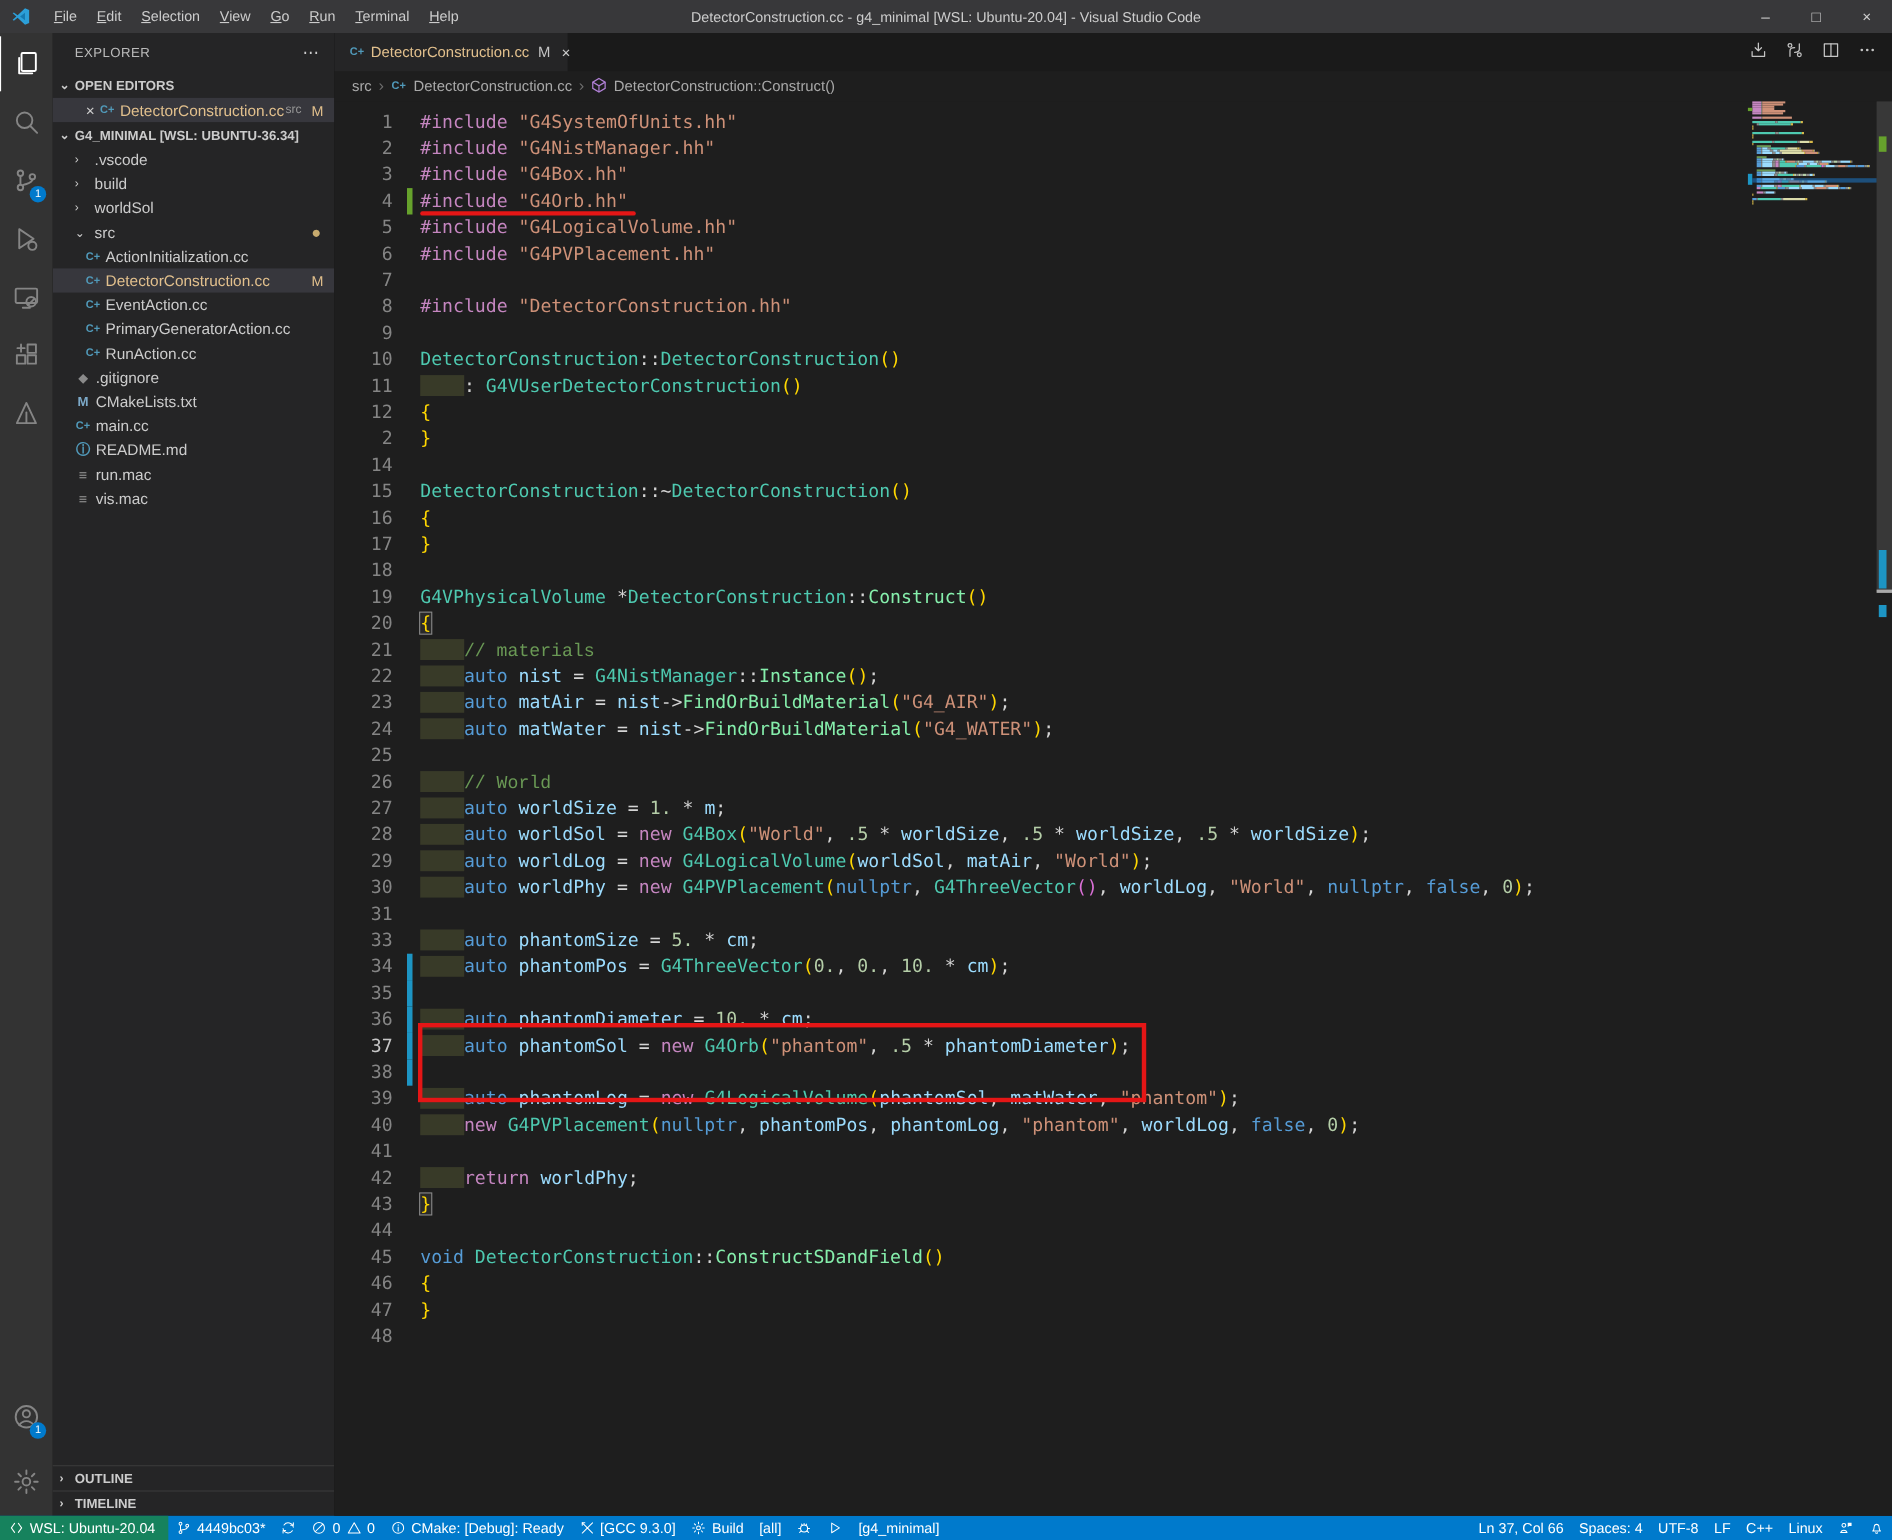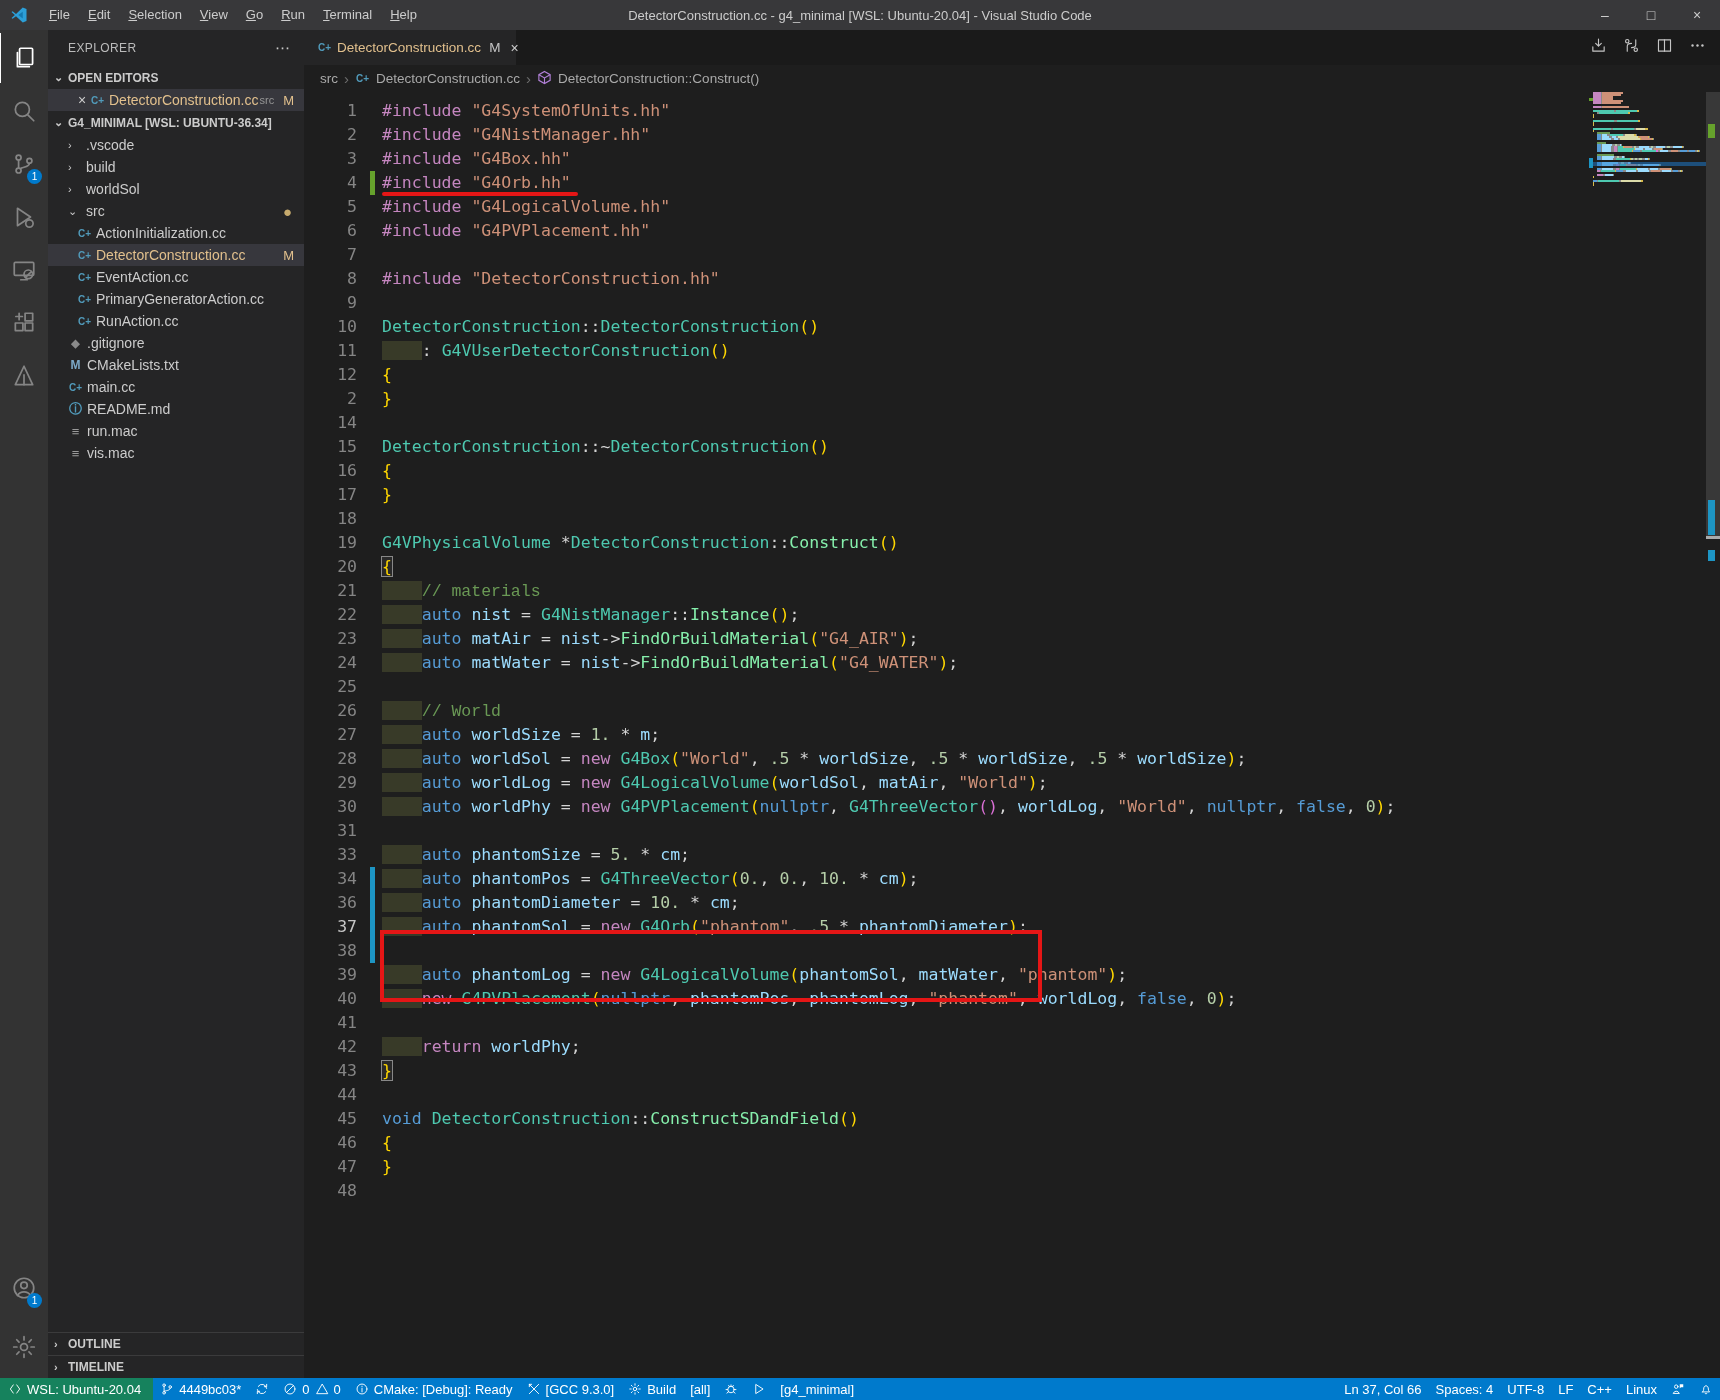--- a/index.html
+++ b/index.html
@@ -341,20 +341,21 @@
             <div class="cl"><span class="ln">24</span><span class="chg"></span><span class="ct"><span class="tok-ws">    </span><span class="tok-b">auto</span><span class="tok-p"> </span><span class="tok-v">matWater</span><span class="tok-p"> = </span><span class="tok-v">nist</span><span class="tok-p">-&gt;</span><span class="tok-f">FindOrBuildMaterial</span><span class="tok-y">(</span><span class="tok-s">"G4_WATER"</span><span class="tok-y">)</span><span class="tok-p">;</span></span></div>
             <div class="cl"><span class="ln">25</span><span class="chg"></span><span class="ct"></span></div>
             <div class="cl"><span class="ln">26</span><span class="chg"></span><span class="ct"><span class="tok-ws">    </span><span class="tok-c">// World</span></span></div>
             <div class="cl"><span class="ln">27</span><span class="chg"></span><span class="ct"><span class="tok-ws">    </span><span class="tok-b">auto</span><span class="tok-p"> </span><span class="tok-v">worldSize</span><span class="tok-p"> = </span><span class="tok-n">1.</span><span class="tok-p"> * </span><span class="tok-v">m</span><span class="tok-p">;</span></span></div>
             <div class="cl"><span class="ln">28</span><span class="chg"></span><span class="ct"><span class="tok-ws">    </span><span class="tok-b">auto</span><span class="tok-p"> </span><span class="tok-v">worldSol</span><span class="tok-p"> = </span><span class="tok-k">new</span><span class="tok-p"> </span><span class="tok-t">G4Box</span><span class="tok-y">(</span><span class="tok-s">"World"</span><span class="tok-p">, </span><span class="tok-n">.5</span><span class="tok-p"> * </span><span class="tok-v">worldSize</span><span class="tok-p">, </span><span class="tok-n">.5</span><span class="tok-p"> * </span><span class="tok-v">worldSize</span><span class="tok-p">, </span><span class="tok-n">.5</span><span class="tok-p"> * </span><span class="tok-v">worldSize</span><span class="tok-y">)</span><span class="tok-p">;</span></span></div>
             <div class="cl"><span class="ln">29</span><span class="chg"></span><span class="ct"><span class="tok-ws">    </span><span class="tok-b">auto</span><span class="tok-p"> </span><span class="tok-v">worldLog</span><span class="tok-p"> = </span><span class="tok-k">new</span><span class="tok-p"> </span><span class="tok-t">G4LogicalVolume</span><span class="tok-y">(</span><span class="tok-v">worldSol</span><span class="tok-p">, </span><span class="tok-v">matAir</span><span class="tok-p">, </span><span class="tok-s">"World"</span><span class="tok-y">)</span><span class="tok-p">;</span></span></div>
             <div class="cl"><span class="ln">30</span><span class="chg"></span><span class="ct"><span class="tok-ws">    </span><span class="tok-b">auto</span><span class="tok-p"> </span><span class="tok-v">worldPhy</span><span class="tok-p"> = </span><span class="tok-k">new</span><span class="tok-p"> </span><span class="tok-t">G4PVPlacement</span><span class="tok-y">(</span><span class="tok-b">nullptr</span><span class="tok-p">, </span><span class="tok-t">G4ThreeVector</span><span class="tok-m">()</span><span class="tok-p">, </span><span class="tok-v">worldLog</span><span class="tok-p">, </span><span class="tok-s">"World"</span><span class="tok-p">, </span><span class="tok-b">nullptr</span><span class="tok-p">, </span><span class="tok-b">false</span><span class="tok-p">, </span><span class="tok-n">0</span><span class="tok-y">)</span><span class="tok-p">;</span></span></div>
             <div class="cl"><span class="ln">31</span><span class="chg"></span><span class="ct"></span></div>
             <div class="cl"><span class="ln">33</span><span class="chg"></span><span class="ct"><span class="tok-ws">    </span><span class="tok-b">auto</span><span class="tok-p"> </span><span class="tok-v">phantomSize</span><span class="tok-p"> = </span><span class="tok-n">5.</span><span class="tok-p"> * </span><span class="tok-v">cm</span><span class="tok-p">;</span></span></div>
             <div class="cl"><span class="ln">34</span><span class="chg m"></span><span class="ct"><span class="tok-ws">    </span><span class="tok-b">auto</span><span class="tok-p"> </span><span class="tok-v">phantomPos</span><span class="tok-p"> = </span><span class="tok-t">G4ThreeVector</span><span class="tok-y">(</span><span class="tok-n">0.</span><span class="tok-p">, </span><span class="tok-n">0.</span><span class="tok-p">, </span><span class="tok-n">10.</span><span class="tok-p"> * </span><span class="tok-v">cm</span><span class="tok-y">)</span><span class="tok-p">;</span></span></div>
+            <div class="cl"><span class="ln">35</span><span class="chg m"></span><span class="ct"></span></div>
             <div class="cl"><span class="ln">36</span><span class="chg m"></span><span class="ct"><span class="tok-ws">    </span><span class="tok-b">auto</span><span class="tok-p"> </span><span class="tok-v">phantomDiameter</span><span class="tok-p"> = </span><span class="tok-n">10.</span><span class="tok-p"> * </span><span class="tok-v">cm</span><span class="tok-p">;</span></span></div>
             <div class="cl"><span class="ln cur">37</span><span class="chg m"></span><span class="ct"><span class="tok-ws">    </span><span class="tok-b">auto</span><span class="tok-p"> </span><span class="tok-v">phantomSol</span><span class="tok-p"> = </span><span class="tok-k">new</span><span class="tok-p"> </span><span class="tok-t">G4Orb</span><span class="tok-y">(</span><span class="tok-s">"phantom"</span><span class="tok-p">, </span><span class="tok-n">.5</span><span class="tok-p"> * </span><span class="tok-v">phantomDiameter</span><span class="tok-y">)</span><span class="tok-p">;</span></span></div>
             <div class="cl"><span class="ln">38</span><span class="chg m"></span><span class="ct"></span></div>
             <div class="cl"><span class="ln">39</span><span class="chg"></span><span class="ct"><span class="tok-ws">    </span><span class="tok-b">auto</span><span class="tok-p"> </span><span class="tok-v">phantomLog</span><span class="tok-p"> = </span><span class="tok-k">new</span><span class="tok-p"> </span><span class="tok-t">G4LogicalVolume</span><span class="tok-y">(</span><span class="tok-v">phantomSol</span><span class="tok-p">, </span><span class="tok-v">matWater</span><span class="tok-p">, </span><span class="tok-s">"phantom"</span><span class="tok-y">)</span><span class="tok-p">;</span></span></div>
             <div class="cl"><span class="ln">40</span><span class="chg"></span><span class="ct"><span class="tok-ws">    </span><span class="tok-k">new</span><span class="tok-p"> </span><span class="tok-t">G4PVPlacement</span><span class="tok-y">(</span><span class="tok-b">nullptr</span><span class="tok-p">, </span><span class="tok-v">phantomPos</span><span class="tok-p">, </span><span class="tok-v">phantomLog</span><span class="tok-p">, </span><span class="tok-s">"phantom"</span><span class="tok-p">, </span><span class="tok-v">worldLog</span><span class="tok-p">, </span><span class="tok-b">false</span><span class="tok-p">, </span><span class="tok-n">0</span><span class="tok-y">)</span><span class="tok-p">;</span></span></div>
             <div class="cl"><span class="ln">41</span><span class="chg"></span><span class="ct"></span></div>
             <div class="cl"><span class="ln">42</span><span class="chg"></span><span class="ct"><span class="tok-ws">    </span><span class="tok-k">return</span><span class="tok-p"> </span><span class="tok-v">worldPhy</span><span class="tok-p">;</span></span></div>
             <div class="cl"><span class="ln">43</span><span class="chg"></span><span class="ct"><span class="tok-bm">}</span></span></div>
             <div class="cl"><span class="ln">44</span><span class="chg"></span><span class="ct"></span></div>
             <div class="cl"><span class="ln">45</span><span class="chg"></span><span class="ct"><span class="tok-b">void</span><span class="tok-p"> </span><span class="tok-t">DetectorConstruction</span><span class="tok-p">::</span><span class="tok-f">ConstructSDandField</span><span class="tok-y">()</span></span></div>

